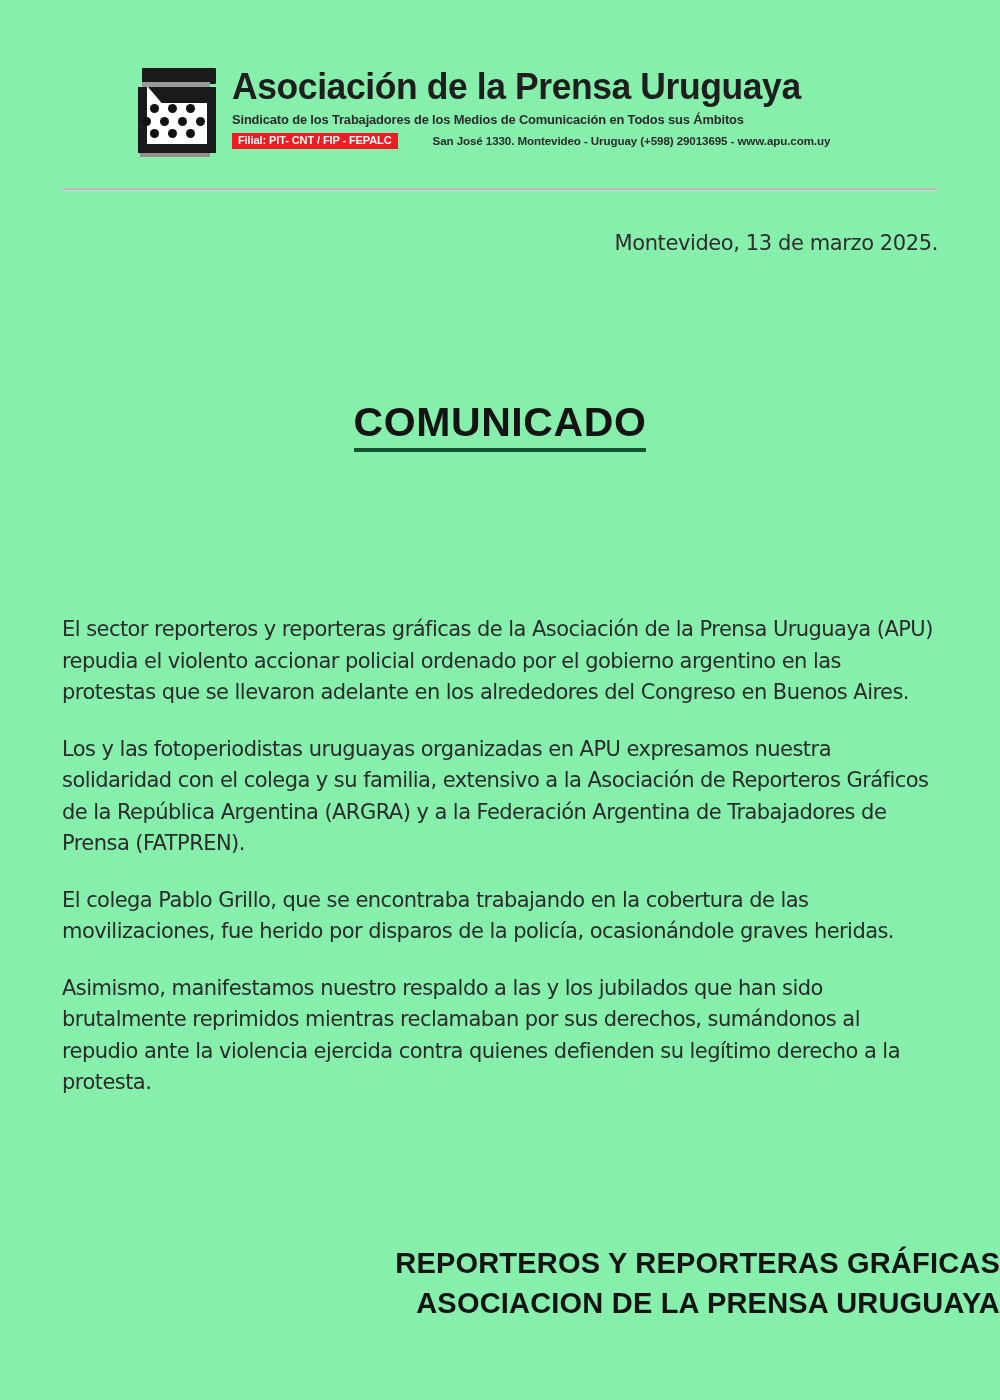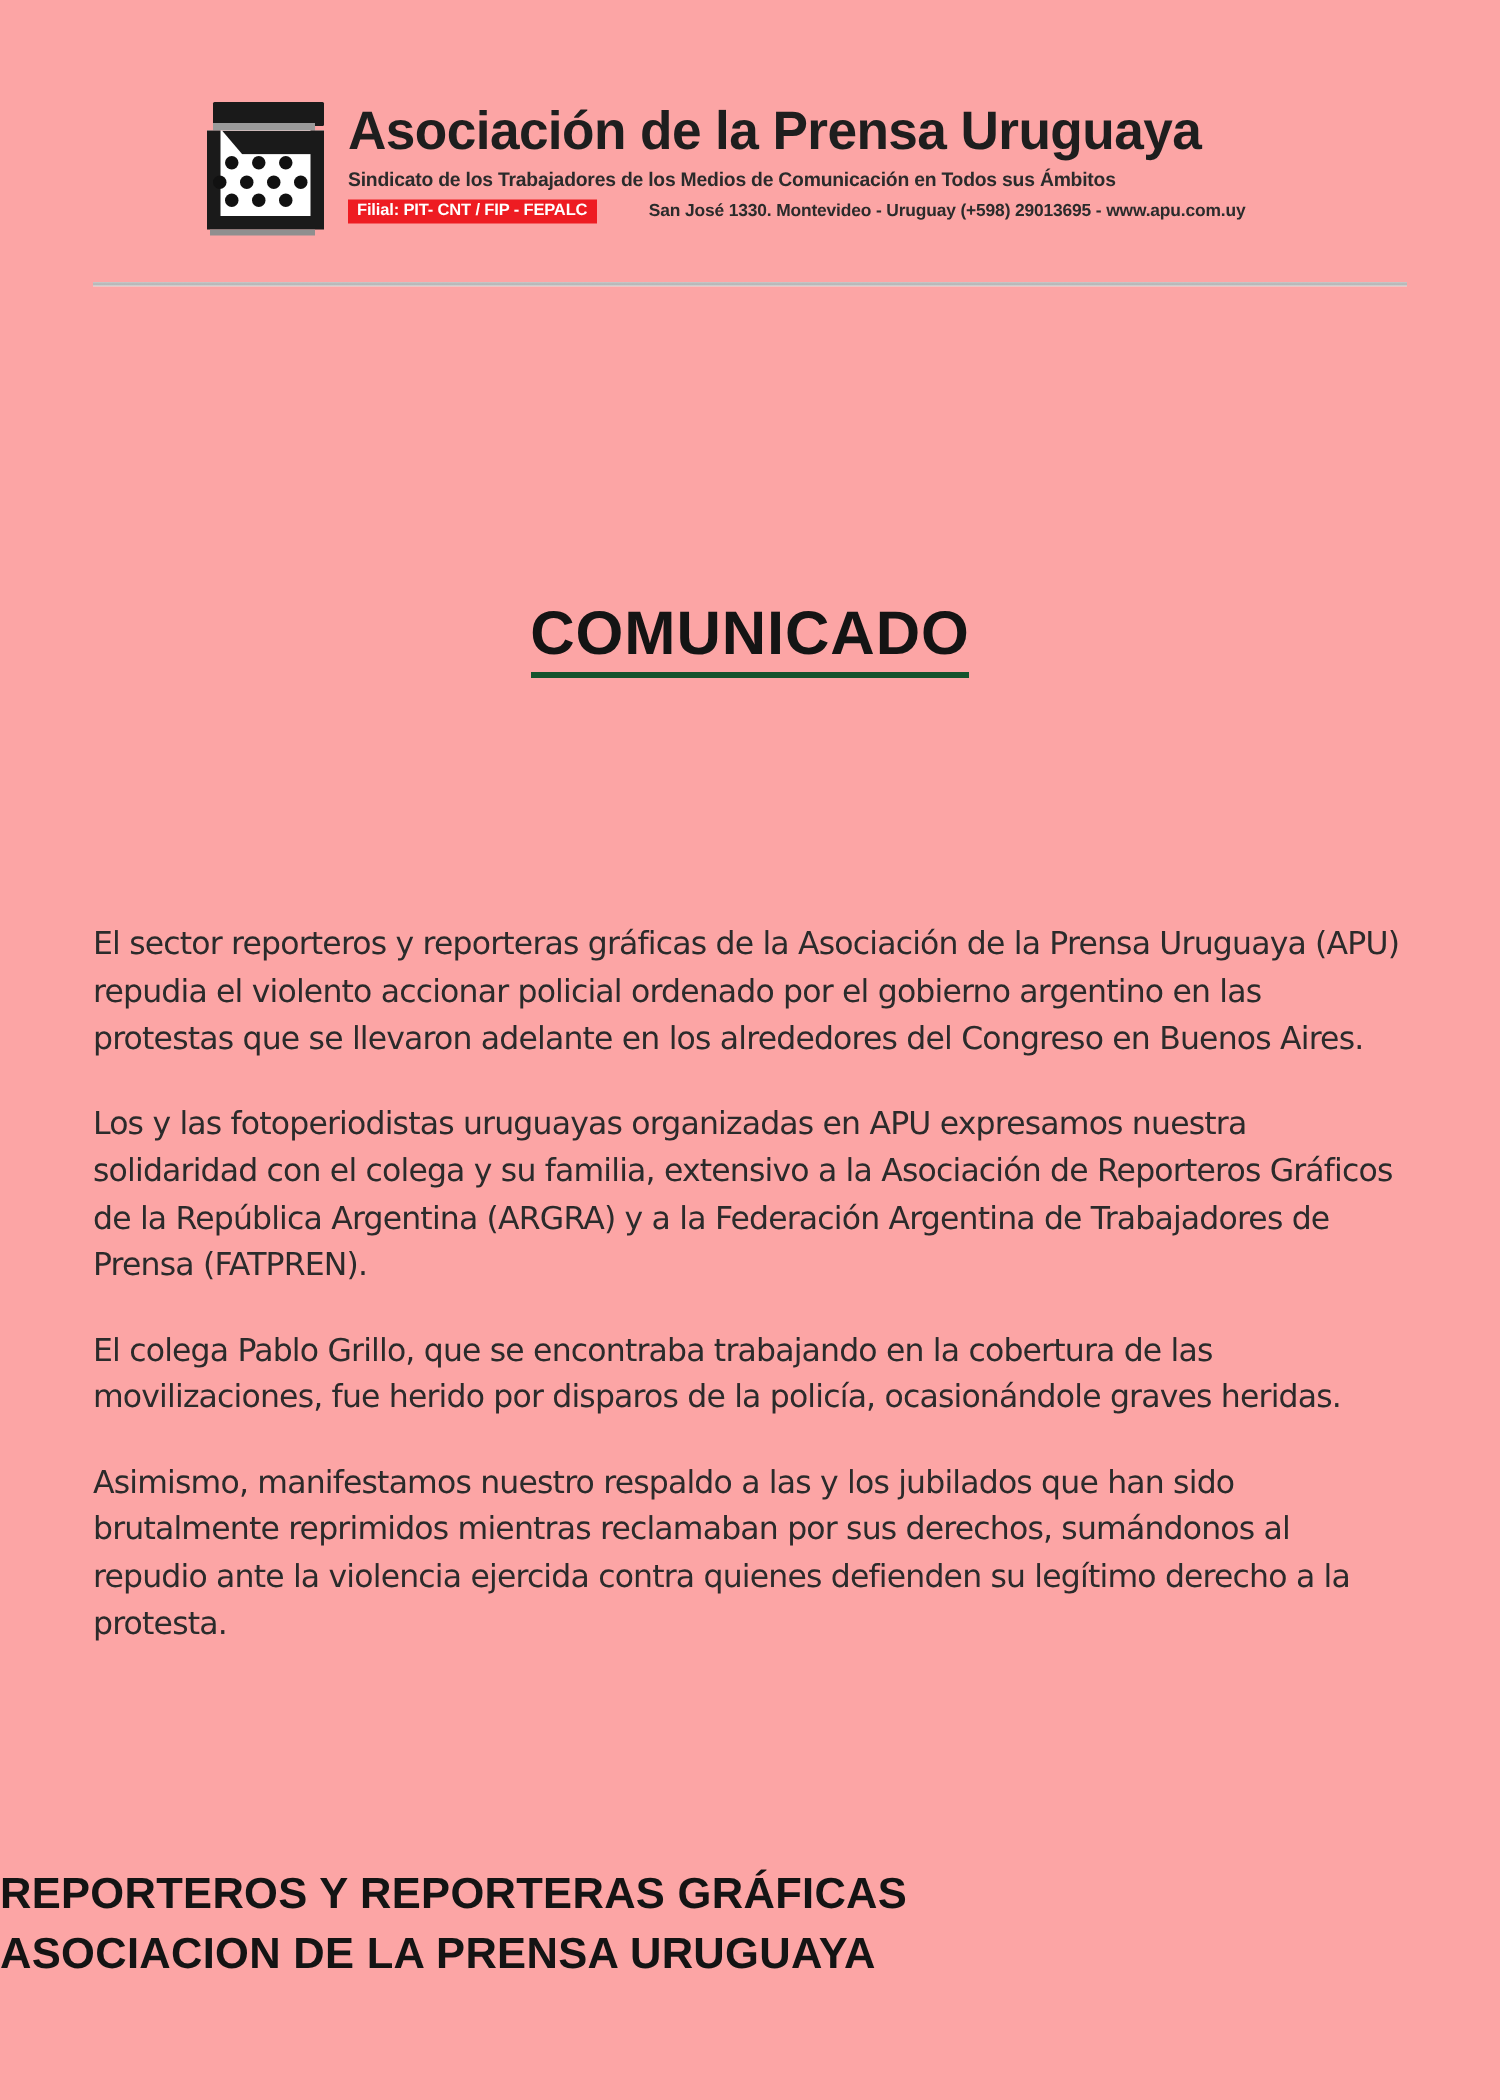--- a/index.html
+++ b/index.html
@@ -13,21 +13,21 @@
     height: 1400px;
     position: relative;
     font-family: "Liberation Sans", sans-serif;
     color: #1b1b1b;
     overflow: hidden;
   }
 
   .page {
     position: absolute;
     inset: 0;
-    background: #fca5a5;
+    background: #86efac;
   }
 
   
   .letterhead {
     position: absolute;
     left: 138px;
     top: 66px;
     width: 740px;
     display: flex;
     align-items: flex-start;
@@ -200,27 +200,28 @@
     margin: 0 0 25px 0;
   }
   .body-copy p:last-child { margin-bottom: 16px; }
 
   
   .signature {
     position: absolute;
     left: 0;
     right: 0;
     top: 1243px;
-    text-align: left;
+    text-align: right;
     font-family: "Liberation Sans", sans-serif;
     font-weight: bold;
     font-size: 29px;
     line-height: 40px;
     letter-spacing: 0.2px;
     color: #141414;
+    padding-left: 24px;
   }
   .signature div { white-space: nowrap; }
 </style>
 </head>
 <body>
 
 <div class="page">
 
   <div class="letterhead">
 
@@ -251,20 +252,21 @@
       <div class="org-contact-row">
         <span class="affiliation-badge">Filial: PIT- CNT / FIP - FEPALC</span>
         <span class="org-address">San José 1330. Montevideo - Uruguay (+598) 29013695 - www.apu.com.uy</span>
       </div>
     </div>
 
   </div>
 
   <div class="header-divider"></div>
 
+  <div class="dateline">Montevideo, 13 de marzo 2025.</div>
 
   <div class="doc-title">
     <span>COMUNICADO</span>
   </div>
 
   <div class="body-copy">
     <p>El sector reporteros y reporteras gráficas de la Asociación de la Prensa Uruguaya (APU) repudia el violento accionar policial ordenado por el gobierno argentino en las protestas que se llevaron adelante en los alrededores del Congreso en Buenos Aires.</p>
     <p>Los y las fotoperiodistas uruguayas organizadas en APU expresamos nuestra solidaridad con el colega y su familia, extensivo a la Asociación de Reporteros Gráficos de la República Argentina (ARGRA) y a la Federación Argentina de Trabajadores de Prensa (FATPREN).</p>
     <p>El colega Pablo Grillo, que se encontraba trabajando en la cobertura de las movilizaciones, fue herido por disparos de la policía, ocasionándole graves heridas.</p>
     <p>Asimismo, manifestamos nuestro respaldo a las y los jubilados que han sido brutalmente reprimidos mientras reclamaban por sus derechos, sumándonos al repudio ante la violencia ejercida contra quienes defienden su legítimo derecho a la protesta.</p>

